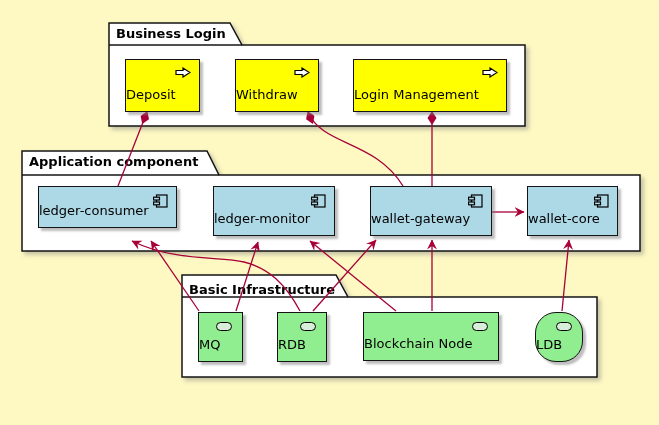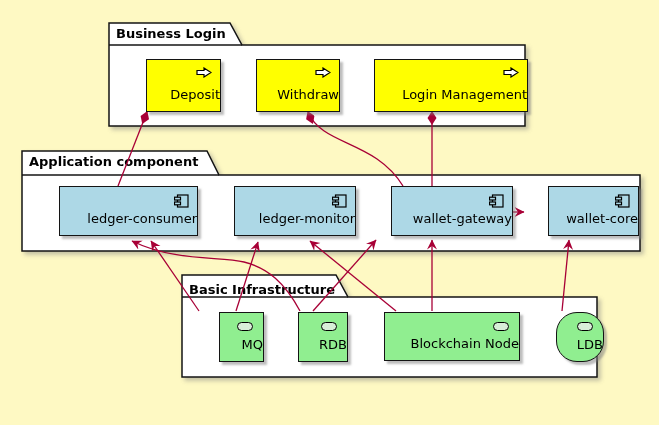--- a/index.html
+++ b/index.html
@@ -13,21 +13,21 @@
   .pkg-title{
     position:absolute;z-index:2;font-size:13px;font-weight:bold;color:#000;
     white-space:nowrap;line-height:16px;
   }
   
   .edges{position:absolute;left:0;top:0;z-index:3;pointer-events:none;}
   
   .node{
     position:absolute;z-index:4;border:1.5px solid #141414;box-sizing:border-box;
     box-shadow:3px 3px 2px rgba(125,125,125,0.5);
-    display:flex;flex-direction:column;justify-content:flex-end;align-items:flex-end;margin-left:21px;
+    display:flex;flex-direction:column;justify-content:flex-end;align-items:flex-start;
   }
   .node .label{
     font-size:13px;color:#000;white-space:nowrap;padding-bottom:9px;line-height:15px;
   }
   .node-business{background:#FFFF00;}
   .node-component{background:#ADD8E6;}
   .node-infra{background:#90EE90;}
   .corner-icon{position:absolute;top:7px;right:8px;line-height:0;}
   .pill-icon{
     position:absolute;top:9px;right:10px;width:16px;height:9px;
@@ -88,39 +88,39 @@
 
   <div class="node node-business" style="left:125px;top:59px;width:75px;height:53px;">
     <span class="corner-icon">
       <svg width="16" height="11" viewBox="0 0 16 11">
           <path d="M1,3.5 H8 V1 L15,5.5 8,10 V7.5 H1 Z" fill="#FFFFFF" stroke="#000" stroke-width="1.2"></path>
         </svg>
     </span>
     <span class="label">Deposit</span>
   </div>
 
-  <div class="node node-business" style="left:235px;top:59px;width:84px;height:53px;padding-left:44px;">
+  <div class="node node-business" style="left:235px;top:59px;width:84px;height:53px;">
     <span class="corner-icon">
       <svg width="16" height="11" viewBox="0 0 16 11">
           <path d="M1,3.5 H8 V1 L15,5.5 8,10 V7.5 H1 Z" fill="#FFFFFF" stroke="#000" stroke-width="1.2"></path>
         </svg>
     </span>
     <span class="label">Withdraw</span>
   </div>
 
   <div class="node node-business" style="left:353px;top:59px;width:154px;height:53px;">
     <span class="corner-icon">
       <svg width="16" height="11" viewBox="0 0 16 11">
           <path d="M1,3.5 H8 V1 L15,5.5 8,10 V7.5 H1 Z" fill="#FFFFFF" stroke="#000" stroke-width="1.2"></path>
         </svg>
     </span>
     <span class="label">Login Management</span>
   </div>
 
-  <div class="node node-component" style="left:38px;top:186px;width:139px;height:50px;">
+  <div class="node node-component" style="left:38px;top:186px;width:139px;height:42px;">
     <span class="corner-icon">
       <svg width="15" height="14" viewBox="0 0 15 14">
           <rect x="3.5" y="1" width="10.5" height="12" fill="#ADD8E6" stroke="#000" stroke-width="1.2"></rect>
           <rect x="0.5" y="3.2" width="6" height="2.8" fill="#ADD8E6" stroke="#000" stroke-width="1.2"></rect>
           <rect x="0.5" y="8" width="6" height="2.8" fill="#ADD8E6" stroke="#000" stroke-width="1.2"></rect>
         </svg>
     </span>
     <span class="label">ledger-consumer</span>
   </div>
 

